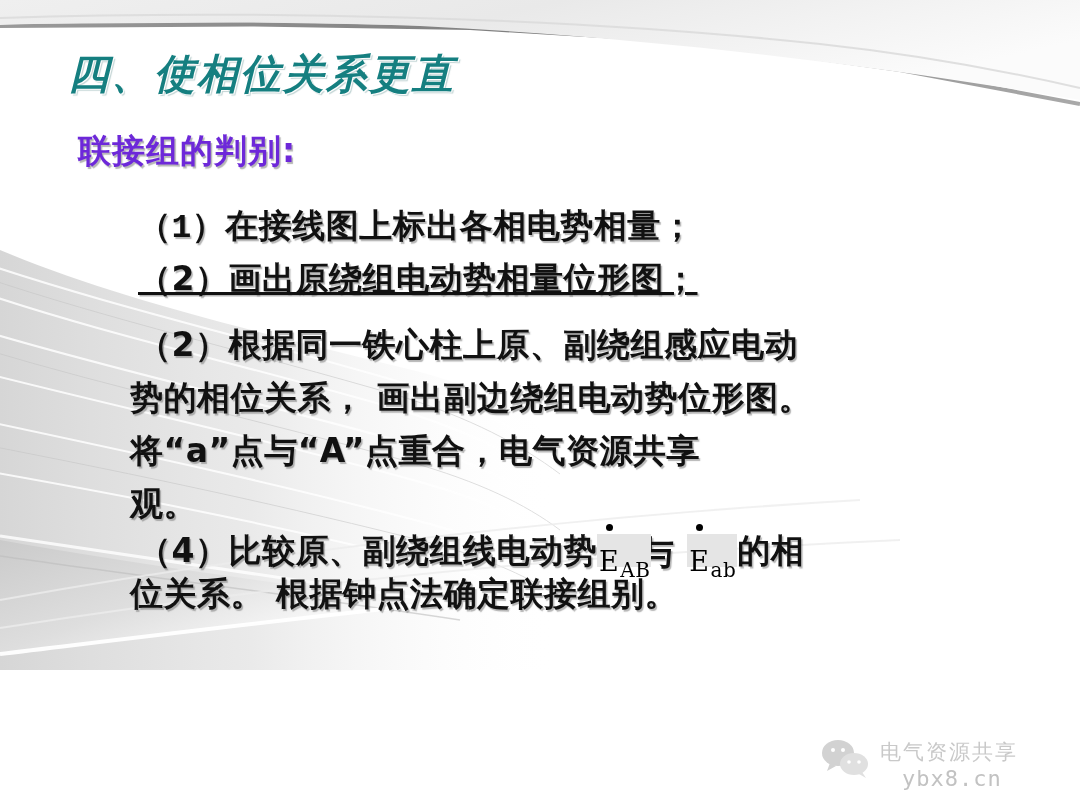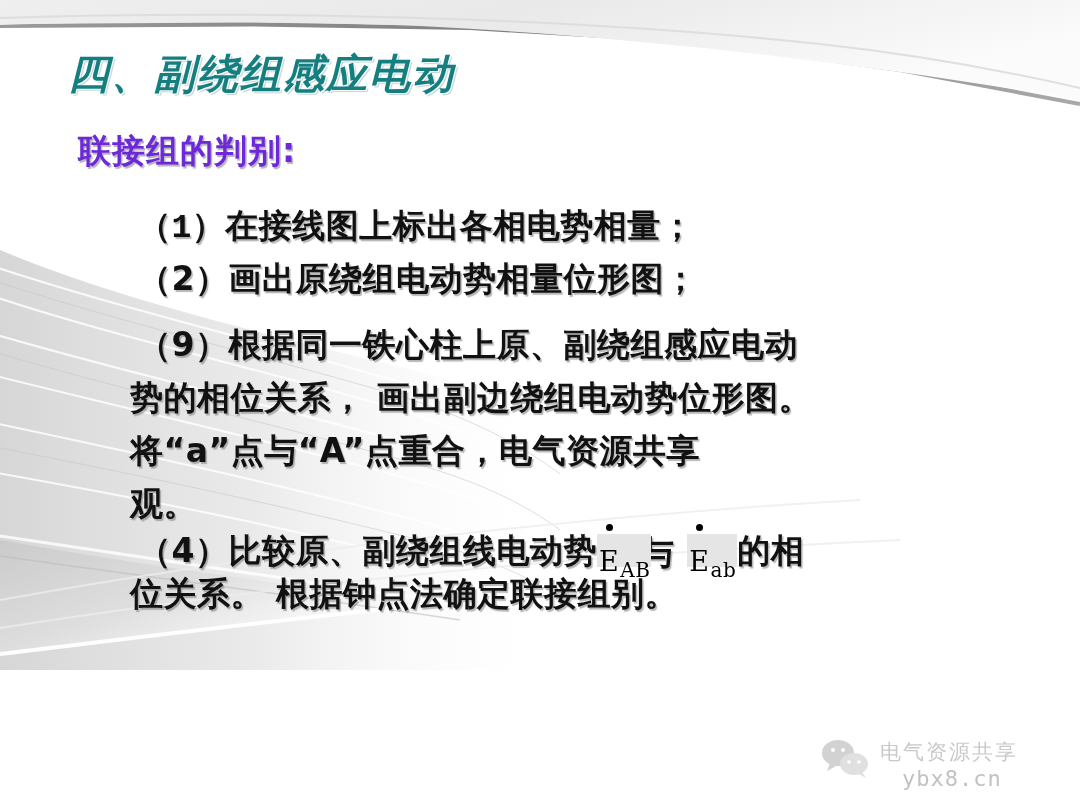--- a/index.html
+++ b/index.html
@@ -69,21 +69,21 @@
   .body-line {
     font-size: 33px;
     font-weight: bold;
     color: #111111;
     letter-spacing: 0.5px;
     white-space: nowrap;
     text-shadow: 1.5px 1.5px 1px rgba(110,110,110,0.5);
     font-family: "DejaVu Sans", "Liberation Sans", sans-serif;
   }
   .step-1 { position: absolute; left: 6px;  top: 0px; font-family: Liberation Mono, monospace;   }
-  .step-2 { position: absolute; left: 6px;  top: 53px;  }
+  .step-2 { position: absolute; left: 6px;  top: 53px; text-decoration: underline;  }
   .step-3a{ position: absolute; left: 6px;  top: 119px; }
   .step-3b{ position: absolute; left: -2px; top: 172px; }
   .step-3c{ position: absolute; left: -2px; top: 225px; }
   .step-3d{ position: absolute; left: -2px; top: 278px; }
   .step-4a{ position: absolute; left: 6px;  top: 325px; }
   .step-4b{ position: absolute; left: -2px; top: 368px; }
 
   
   .eqn {
     display: inline-block;
@@ -224,31 +224,31 @@
     <path d="M0,536 C140,558 300,580 470,606" fill="none" stroke="#ffffff" stroke-width="3" opacity="0.8"></path>
     <path d="M0,556 C140,576 300,596 460,620" fill="none" stroke="#bdbdbd" stroke-width="1.5" opacity="0.6"></path>
     <path d="M0,654 C150,636 310,616 470,600" fill="none" stroke="#ffffff" stroke-width="4" opacity="0.95"></path>
 
     <g stroke="#ededed" fill="none" stroke-width="2" opacity="0.8">
       <path d="M0,600 C220,560 520,520 860,500"></path>
       <path d="M0,628 C230,592 540,556 900,540"></path>
     </g>
   </svg>
 
-  <div id="slide-title">四、副绕组感应电动</div>
+  <div id="slide-title">四、使相位关系更直</div>
 
   <div id="sub-heading">联接组的判别:</div>
 
   <div id="body-block">
 
     <div class="body-line step-1">（1）在接线图上标出各相电势相量；</div>
 
     <div class="body-line step-2">（2）画出原绕组电动势相量位形图；</div>
 
-    <div class="body-line step-3a">（9）根据同一铁心柱上原、副绕组感应电动</div>
+    <div class="body-line step-3a">（2）根据同一铁心柱上原、副绕组感应电动</div>
 
     <div class="body-line step-3b">势的相位关系， 画出副边绕组电动势位形图。</div>
 
     <div class="body-line step-3c">将“a”点与“A”点重合，电气资源共享</div>
 
     <div class="body-line step-3d">观。</div>
 
     <div class="body-line step-4a">
       <span>（4）比较原、副绕组线电动势</span><span style="position:relative;"><span style="position:absolute; left:44px; top:0; z-index:0;">与</span><span class="eqn" style="z-index:1;"><span class="eq-dot"></span><span class="eq-main">E</span><span class="eq-sub">AB</span></span><span class="eq-spacer"></span><span class="eqn" style="z-index:1;"><span class="eq-dot"></span><span class="eq-main">E</span><span class="eq-sub">ab</span></span></span><span>的相</span>
     </div>

